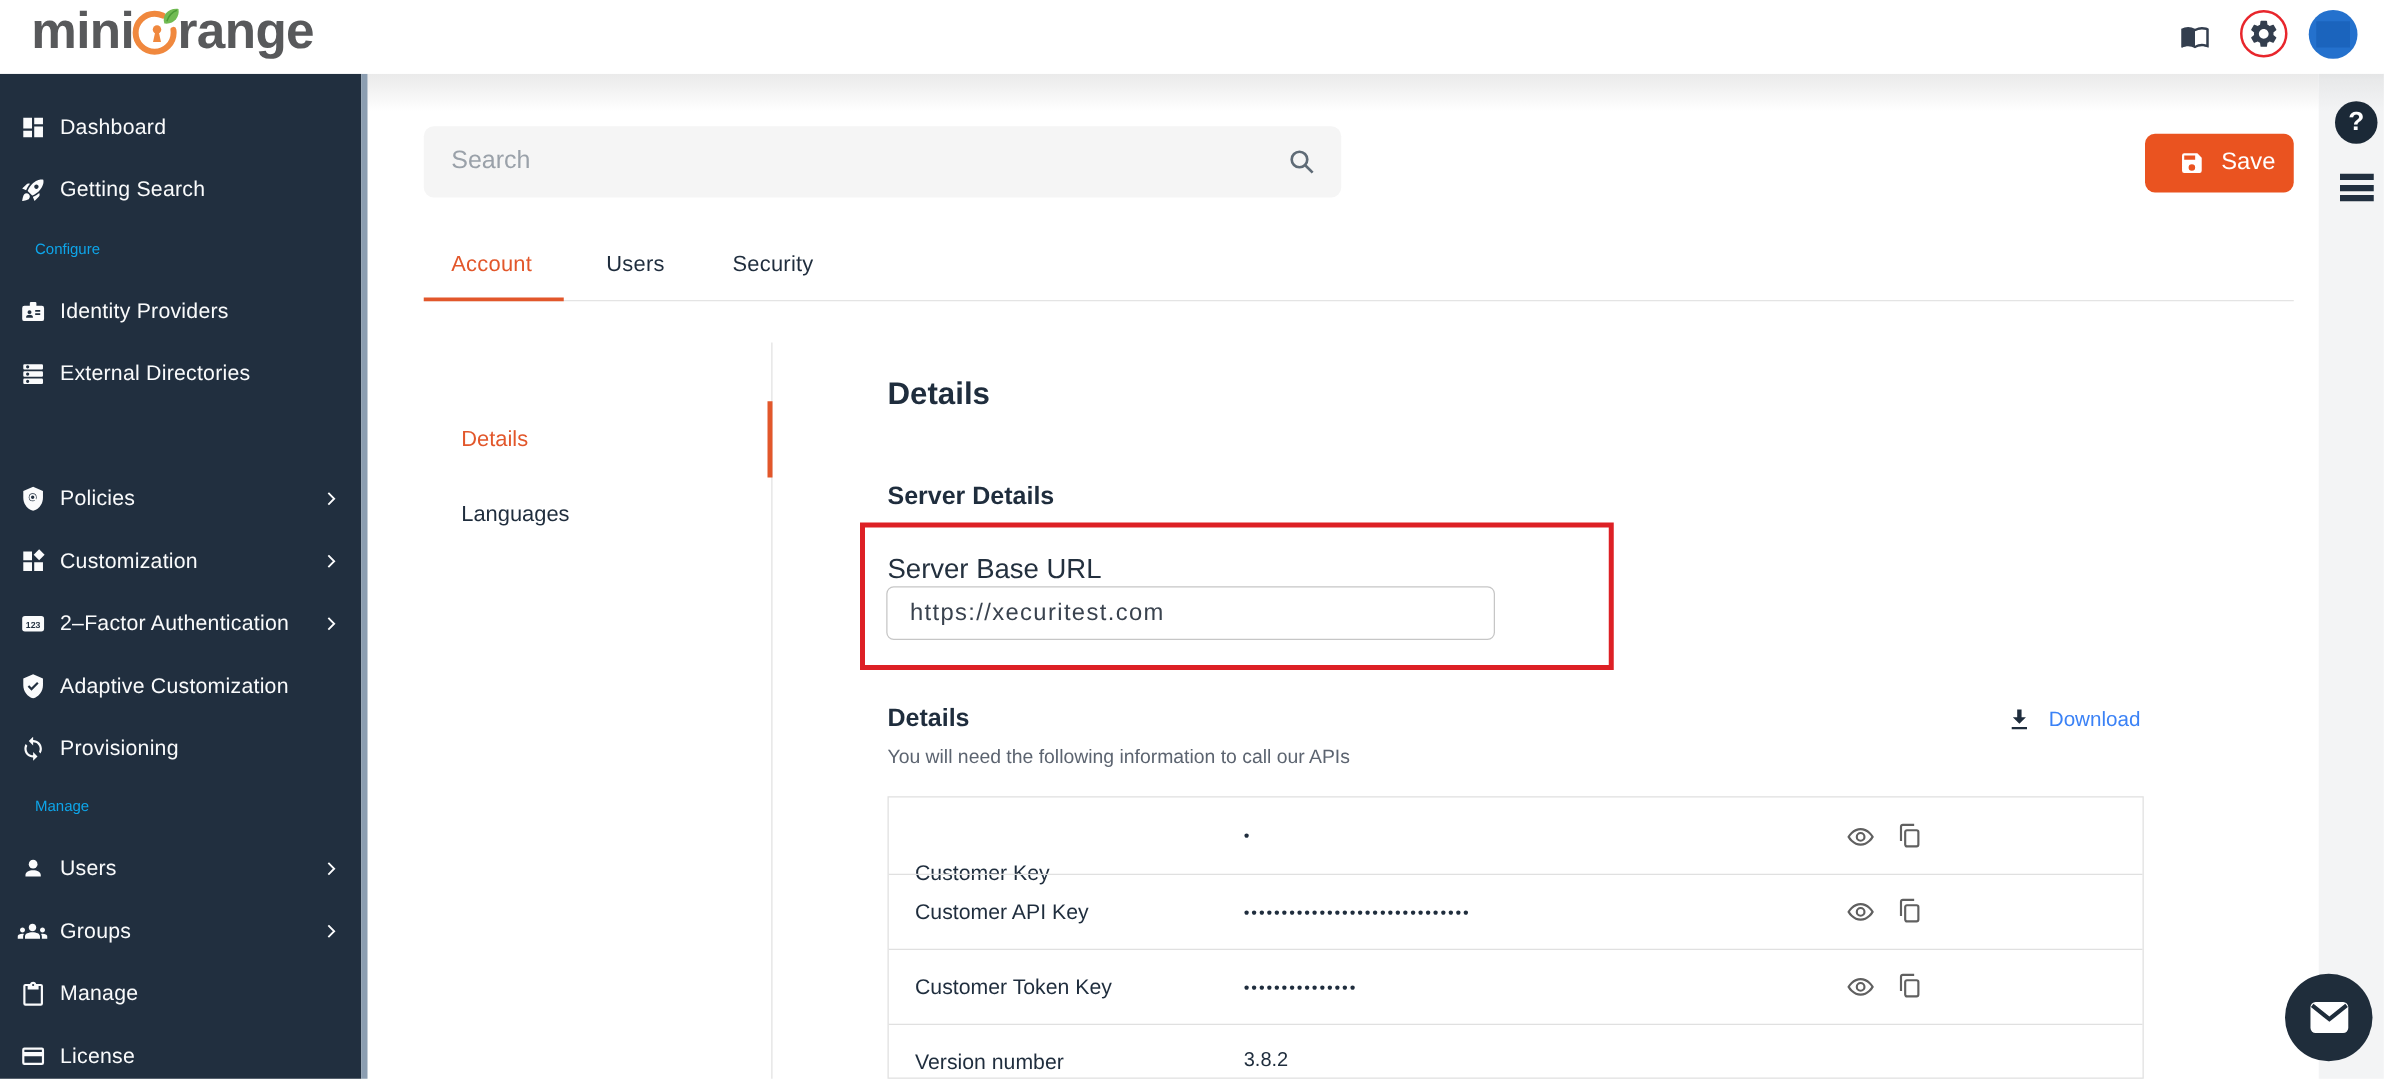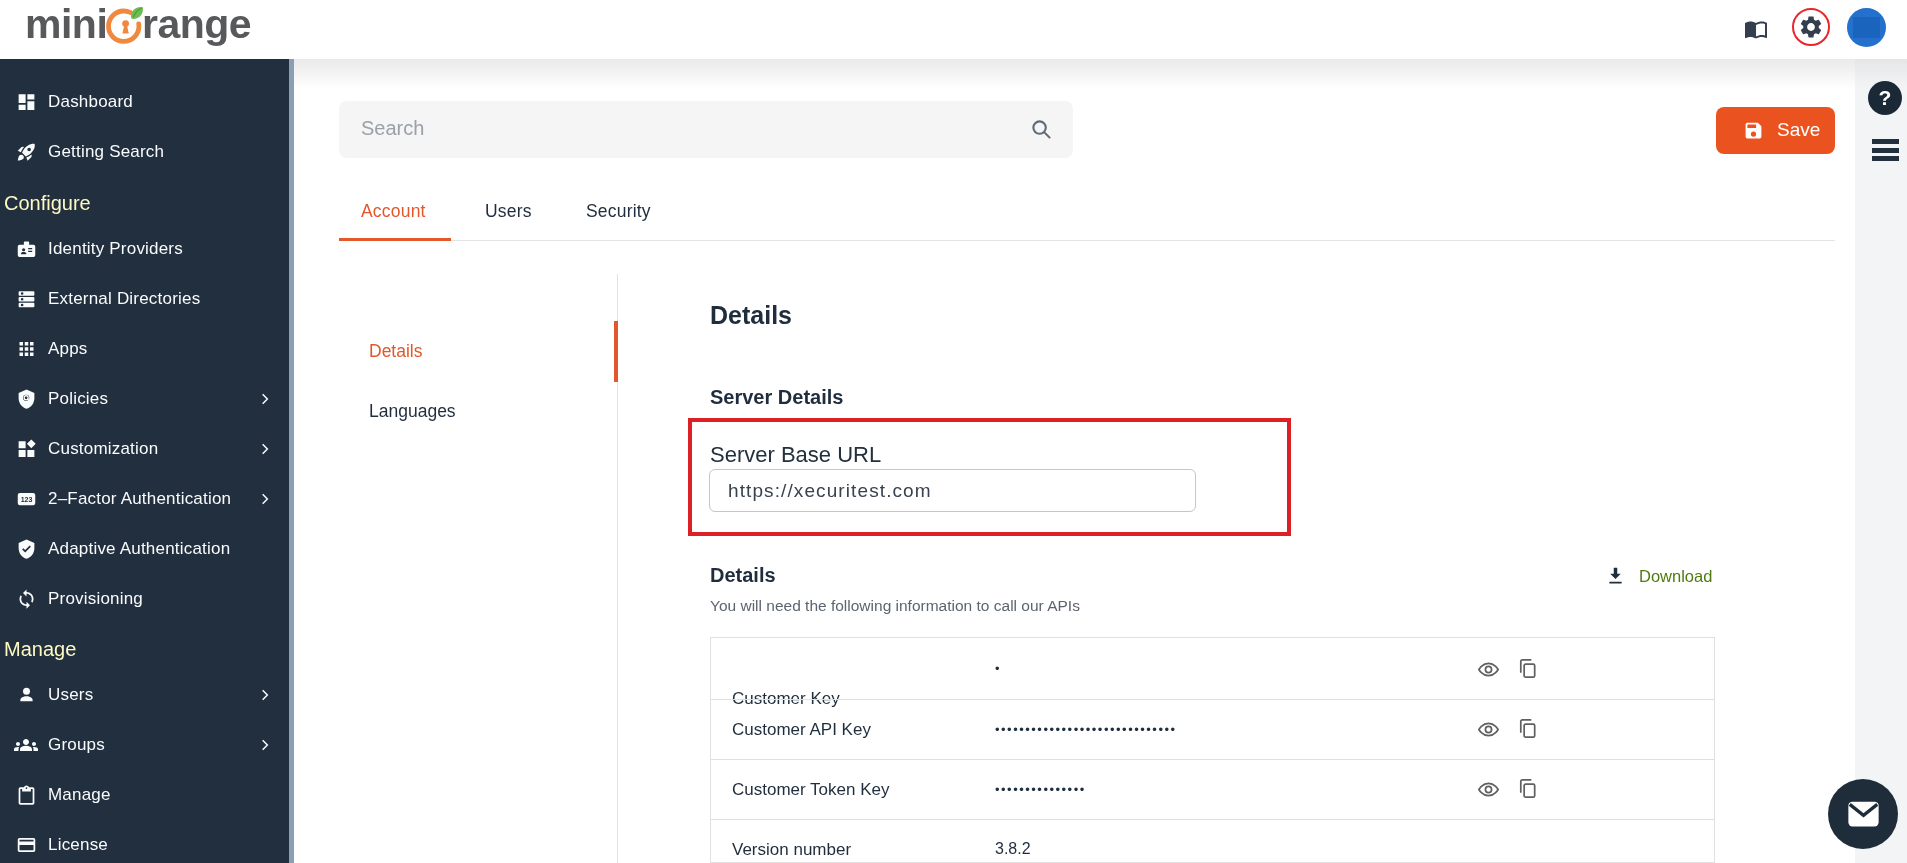--- a/index.html
+++ b/index.html
@@ -6,21 +6,21 @@
 html,body { width:1907px; height:863px; overflow:hidden; font-family:"Liberation Sans", sans-serif; background:#fff; }
 
 #header { position:absolute; left:0; top:0; width:1907px; height:59px; background:#fff; z-index:20;padding-left:26px; }
 
 #sidebar { position:absolute; left:0; top:59px; width:289px; height:804px; background:#212f3f; z-index:10; }
 #sbscroll { position:absolute; left:289px; top:59px; width:5px; height:804px; background:#8c9eb1; z-index:10; }
 .navitem { position:absolute; left:0; width:289px; height:50px; color:#fafbfc; font-size:17px; }
 .navitem .lbl { position:absolute; left:48px; top:50%; transform:translateY(-50%); letter-spacing:0.2px; }
 .navitem .ico { position:absolute; left:16px; top:50%; transform:translateY(-50%); width:21px; height:21px; }
 .navitem .chev { position:absolute; left:258px; top:50%; transform:translateY(-50%); width:14px; height:14px; }
-.navlabel { position:absolute; left:4px; width:260px; color:#fef9c3; font-size:20px; }
+.navlabel { position:absolute; left:28px; width:260px; color:#0ea5e9; font-size:12px; }
 
 #rail { position:absolute; left:1855px; top:59px; width:52px; height:804px; background:#f3f4f5; z-index:5; }
 #qcircle { position:absolute; left:1868px; top:81px; width:34px; height:34px; border-radius:50%; background:#1b2937; color:#fff; font-weight:bold; font-size:21px; text-align:center; line-height:34px; z-index:6; }
 .bar { position:absolute; left:1872px; width:27px; height:5px; background:#212f3f; z-index:6; }
 
 #main { position:absolute; left:294px; top:59px; width:1561px; height:804px; background:#fff; }
 #topgrad { position:absolute; left:294px; top:59px; width:1561px; height:34px; background:linear-gradient(#eaeaea 0px, #ededed 5px, rgba(255,255,255,0) 30px); }
 #railgrad { position:absolute; left:1855px; top:59px; width:52px; height:34px; background:linear-gradient(#e4e5e6 0px, #e8e9ea 5px, rgba(243,244,245,0) 30px); z-index:6;}
 
 #search { position:absolute; left:339px; top:101px; width:734px; height:57px; background:#f5f5f5; border-radius:8px; }
@@ -37,21 +37,21 @@
 
 #vdivider { position:absolute; left:617px; top:274px; width:1px; height:589px; background:#e2e2e2; }
 #subind { position:absolute; left:614px; top:321px; width:4px; height:61px; background:#e2572b; }
 .subnav { position:absolute; left:369px; font-size:17.5px; }
 
 .h1 { position:absolute; left:710px; color:#1f2d3d; font-weight:bold; }
 #redbox { position:absolute; left:688px; top:418px; width:603px; height:118px; border:4px solid #dd2025; }
 #sburl-label { position:absolute; left:710px; top:442px; font-size:22px; color:#23303e; }
 #sburl-input { position:absolute; left:709px; top:469px; width:487px; height:43px; border:1px solid #c6c6c6; border-radius:6px; background:#fff; }
 #sburl-input span { position:absolute; left:18px; top:10px; font-size:19px; color:#39424e; letter-spacing:1.1px; }
-#dl { position:absolute; left:1605px; top:565px; width:120px; height:24px; color:#4d7c0f; }
+#dl { position:absolute; left:1605px; top:565px; width:120px; height:24px; color:#3b82f6; }
 #dl span { position:absolute; left:34px; top:2px; font-size:16.5px; }
 #apisub { position:absolute; left:710px; top:597px; font-size:15.5px; color:#5c6470; }
 
 #tbl { position:absolute; left:710px; top:637px; width:1005px; height:226px; border:1px solid #e0e0e0; background:#fff; }
 .trow { position:absolute; left:0; width:1003px; }
 .tlabel { position:absolute; left:21px; font-size:17px; color:#1f2d3d; }
 .tval { position:absolute; left:284px; color:#1f2d3d; }
 .rborder { position:absolute; left:0; width:1003px; height:1px; background:#e0e0e0; }
 .ticon { position:absolute; }
 
@@ -176,26 +176,20 @@
         <path d="M20 7H4a2 2 0 0 0-2 2v10a2 2 0 0 0 2 2h16a2 2 0 0 0 2-2V9a2 2 0 0 0-2-2zm-11.3 4a1.8 1.8 0 1 1 0 3.6 1.8 1.8 0 0 1 0-3.6zm3.1 7H5.6v-.7c0-1.3 1.4-2 3.1-2s3.1.7 3.1 2v.7zm6.7-2.6h-4.6v-1.5h4.6v1.5zm0-3h-4.6v-1.5h4.6v1.5z"></path>
       </svg>
     <span class="lbl">Identity Providers</span>
   </div>
   <div class="navitem" style="top:215px;">
     <svg class="ico" viewBox="0 0 24 24" fill="#fafbfc">
         <path d="M20 3.2H4a1 1 0 0 0-1 1v3a1 1 0 0 0 1 1h16a1 1 0 0 0 1-1v-3a1 1 0 0 0-1-1zM7 7.2a1.5 1.5 0 1 1 0-3 1.5 1.5 0 0 1 0 3zM20 9.8H4a1 1 0 0 0-1 1v3a1 1 0 0 0 1 1h16a1 1 0 0 0 1-1v-3a1 1 0 0 0-1-1zM7 13.8a1.5 1.5 0 1 1 0-3 1.5 1.5 0 0 1 0 3zM20 16.4H4a1 1 0 0 0-1 1v3a1 1 0 0 0 1 1h16a1 1 0 0 0 1-1v-3a1 1 0 0 0-1-1zM7 20.4a1.5 1.5 0 1 1 0-3 1.5 1.5 0 0 1 0 3z"></path>
       </svg>
     <span class="lbl">External Directories</span>
   </div>
-  <div class="navitem" style="top:265px;">
-    <svg class="ico" viewBox="0 0 24 24" fill="#fafbfc">
-        <path d="M4 8h4V4H4v4zm6 12h4v-4h-4v4zm-6 0h4v-4H4v4zm0-6h4v-4H4v4zm6 0h4v-4h-4v4zm6-10v4h4V4h-4zm-6 4h4V4h-4v4zm6 6h4v-4h-4v4zm0 6h4v-4h-4v4z"></path>
-      </svg>
-    <span class="lbl">Apps</span>
-  </div>
   <div class="navitem" style="top:315px;">
     <svg class="ico" viewBox="0 0 24 24">
         <path d="M12 1L3 5v6c0 5.55 3.84 10.74 9 12 5.16-1.26 9-6.45 9-12V5l-9-4z" fill="#fafbfc"></path>
         <circle cx="11.6" cy="10.6" r="3.6" fill="#212f3f"></circle>
         <circle cx="11.6" cy="10.6" r="2.3" fill="none" stroke="#fafbfc" stroke-width="1.5"></circle>
         <line x1="13.4" y1="12.4" x2="15.6" y2="14.6" stroke="#fafbfc" stroke-width="1.7" stroke-linecap="round"></line>
       </svg>
     <span class="lbl">Policies</span>
     <svg class="chev" viewBox="0 0 24 24" fill="none" stroke="#fafbfc" stroke-width="2.6">
         <path d="M8 4l8 8-8 8"></path>
@@ -217,21 +211,21 @@
       </svg>
     <span class="lbl">2–Factor Authentication</span>
     <svg class="chev" viewBox="0 0 24 24" fill="none" stroke="#fafbfc" stroke-width="2.6">
         <path d="M8 4l8 8-8 8"></path>
       </svg>
   </div>
   <div class="navitem" style="top:465px;">
     <svg class="ico" viewBox="0 0 24 24" fill="#fafbfc">
         <path d="M12 1L3 5v6c0 5.55 3.84 10.74 9 12 5.16-1.26 9-6.45 9-12V5l-9-4zm-1.5 15l-3.5-3.5 1.4-1.4 2.1 2.1 5.1-5.1 1.4 1.4-6.5 6.5z"></path>
       </svg>
-    <span class="lbl">Adaptive Authentication</span>
+    <span class="lbl">Adaptive Customization</span>
   </div>
   <div class="navitem" style="top:515px;">
     <svg class="ico" viewBox="0 0 24 24" fill="#fafbfc">
         <path d="M12 4V1L8 5l4 4V6c3.31 0 6 2.69 6 6 0 1.01-.25 1.97-.7 2.8l1.46 1.46C19.54 15.03 20 13.57 20 12c0-4.42-3.58-8-8-8zm0 14c-3.31 0-6-2.69-6-6 0-1.01.25-1.97.7-2.8L5.24 7.74C4.46 8.97 4 10.43 4 12c0 4.42 3.58 8 8 8v3l4-4-4-4v3z"></path>
       </svg>
     <span class="lbl">Provisioning</span>
   </div>
   <div class="navlabel" style="top:579px;">Manage</div>
   <div class="navitem" style="top:611px;">
     <svg class="ico" viewBox="0 0 24 24" fill="#fafbfc">

